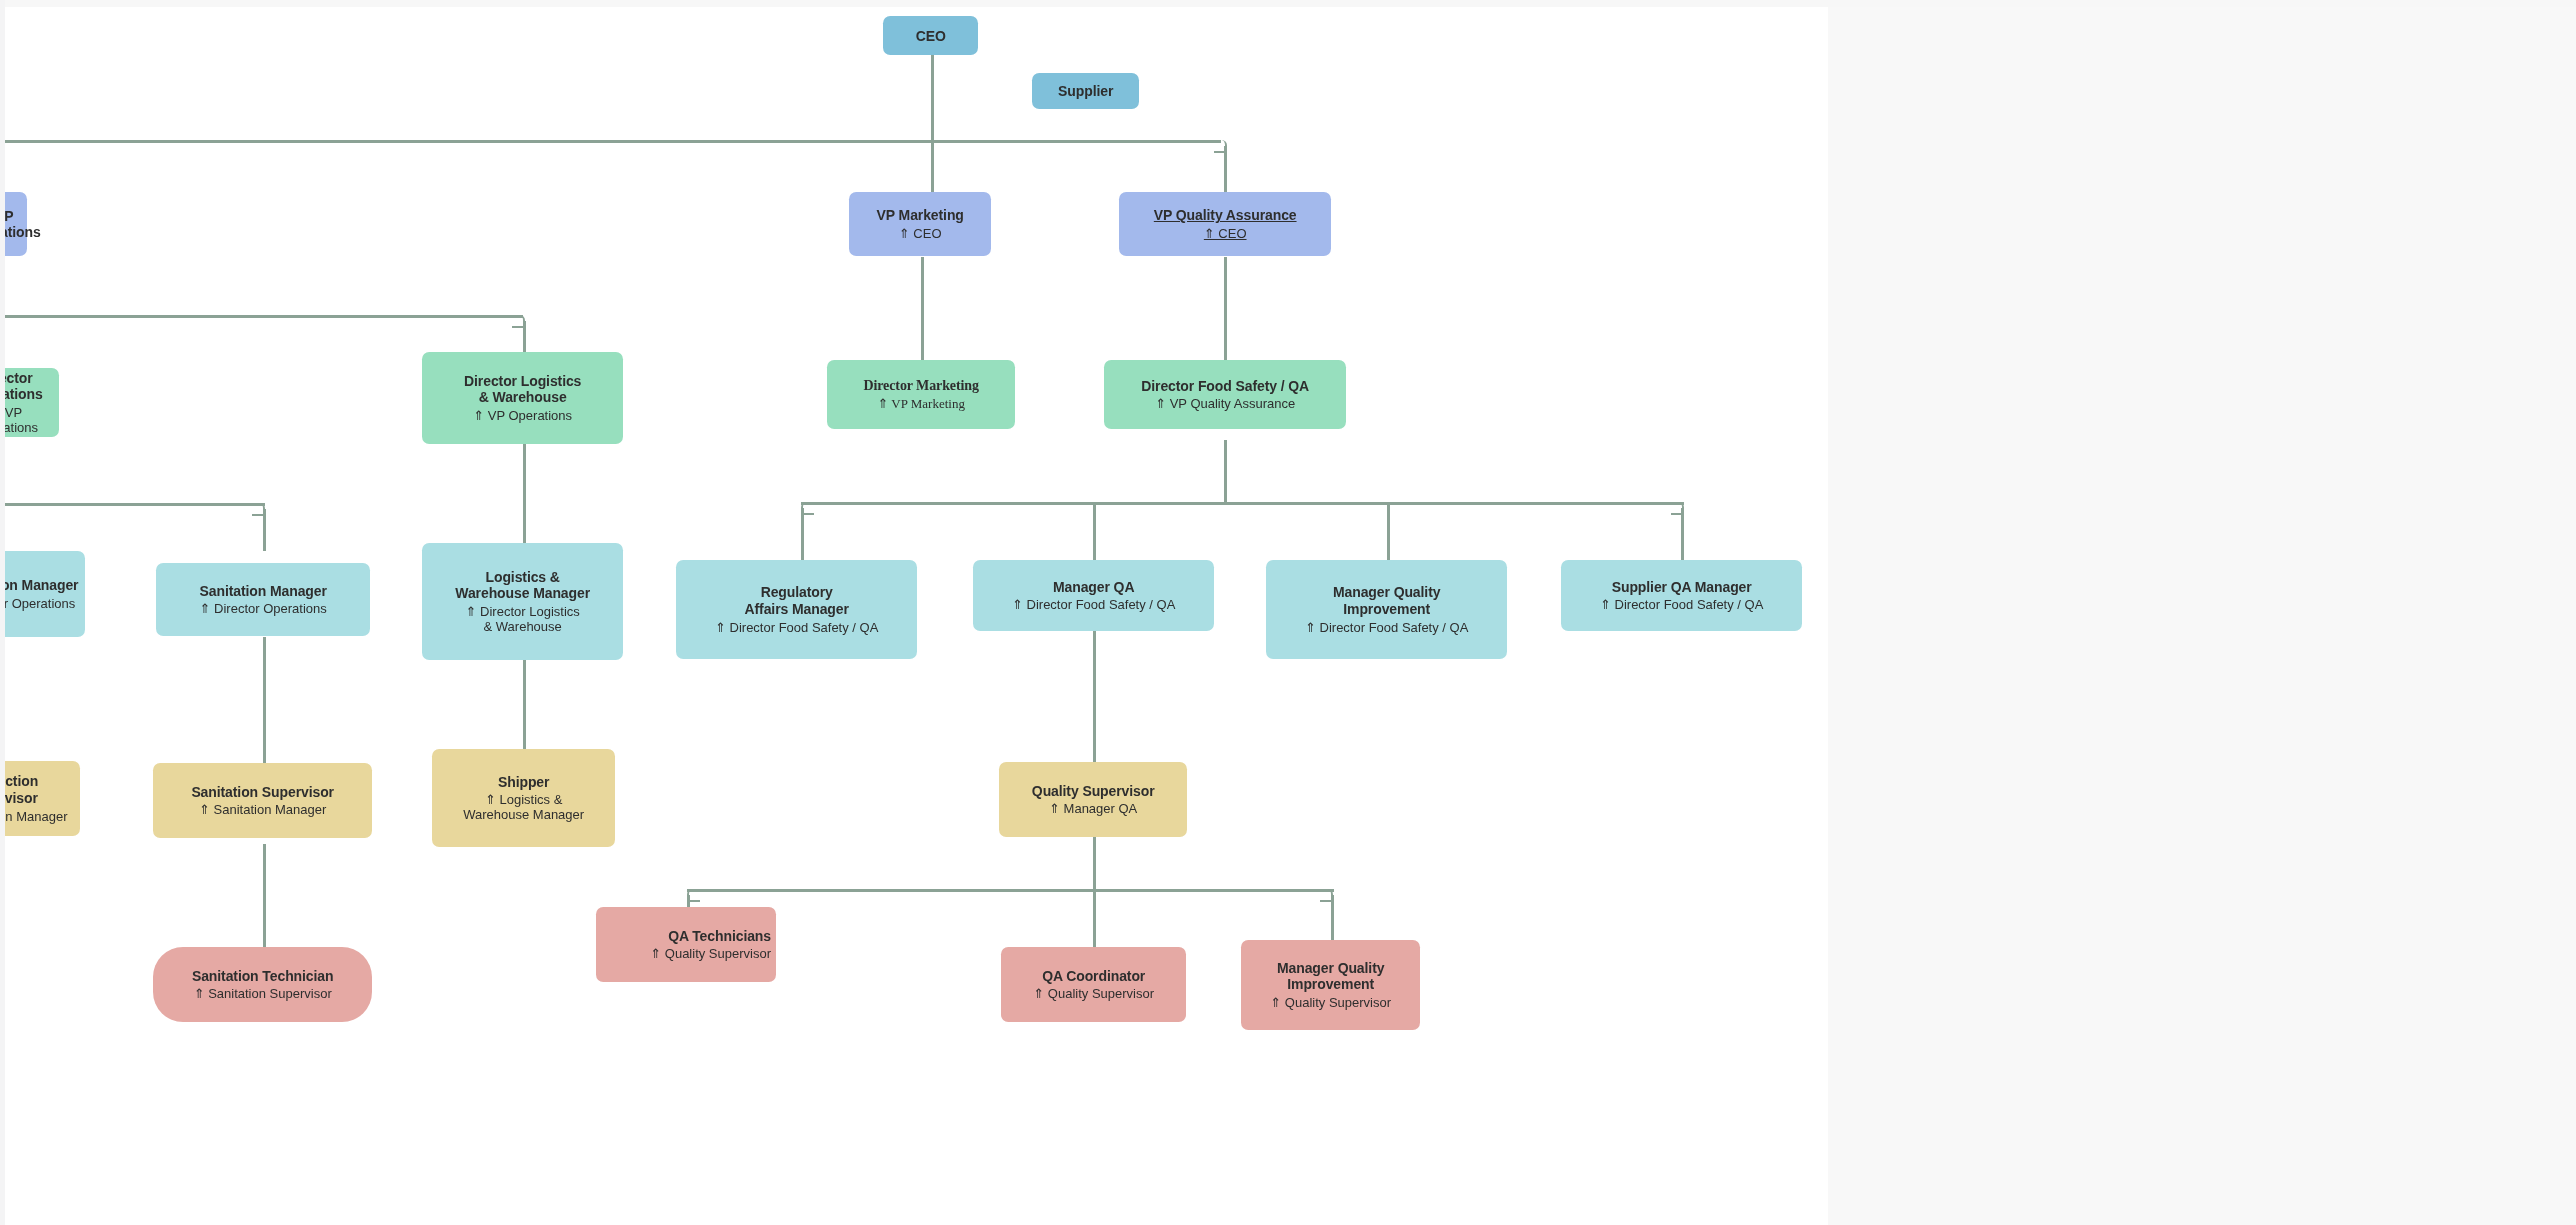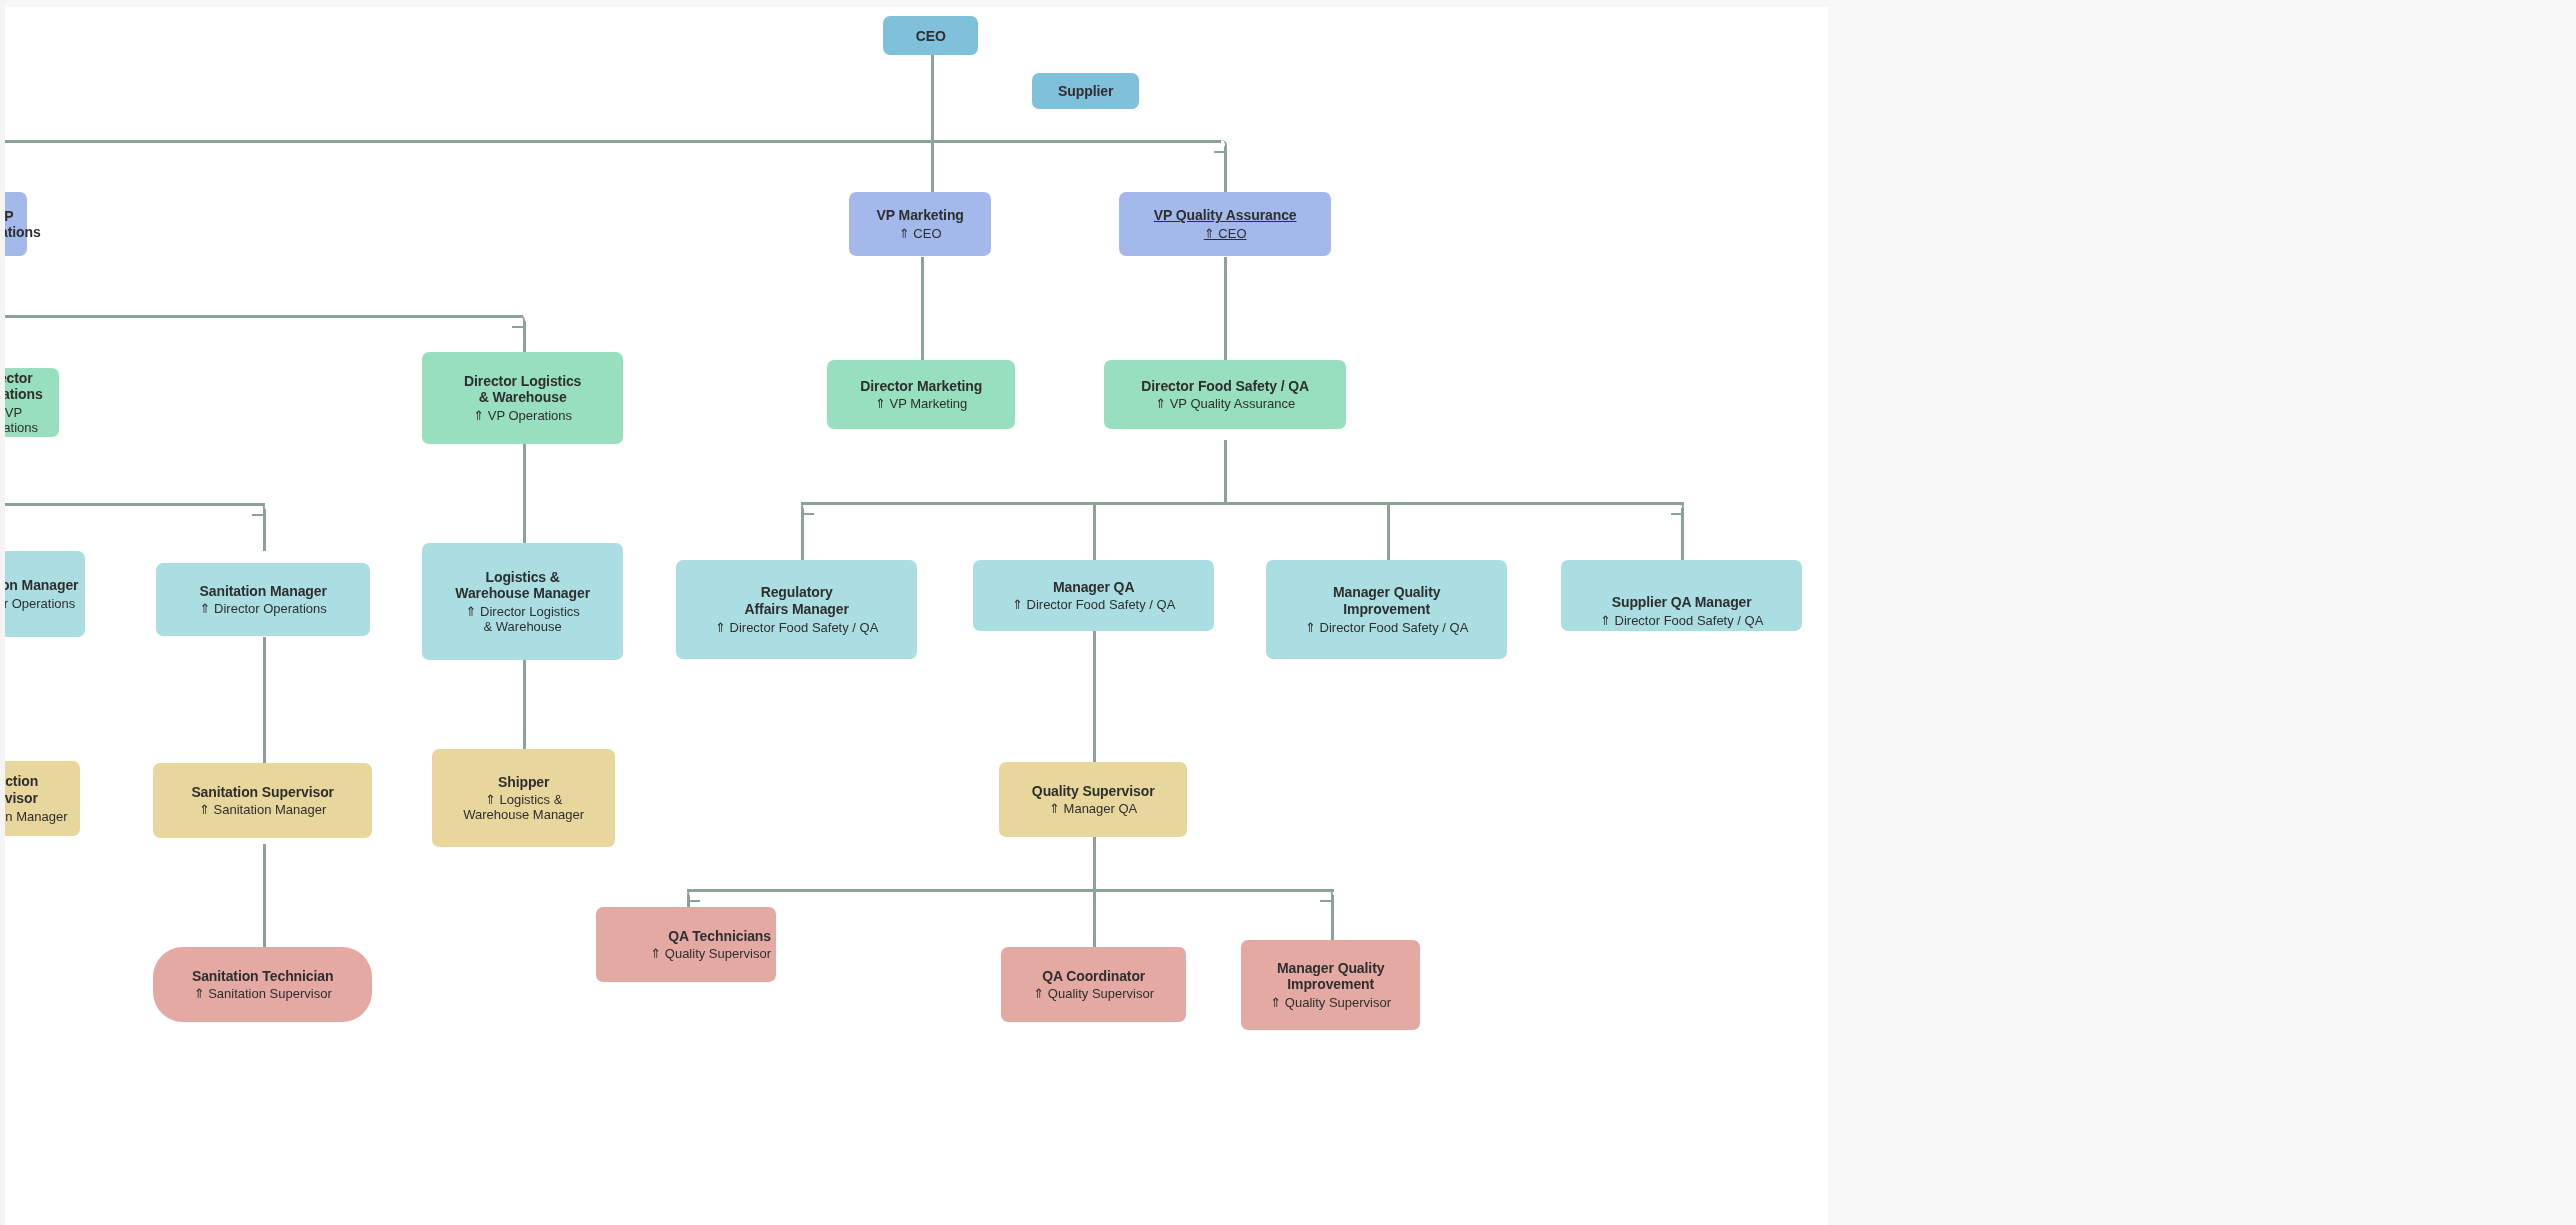--- a/index.html
+++ b/index.html
@@ -176,21 +176,21 @@
       <div class="title">Director Operations</div>
       <div class="parent">⇑ VP Operations</div>
     </div>
 
     <div class="node lvl-director" style="left:417px; top:345px; width:201px; height:92px;">
       <div class="title" style="white-space:pre-line;">Director Logistics
 &amp; Warehouse</div>
       <div class="parent">⇑ VP Operations</div>
     </div>
 
-    <div class="node lvl-director" style="left:822px; top:353px; width:188px; height:69px;">
+    <div class="node lvl-director" style="left:822px; top:353px; width:188px; height:69px;font-family:Liberation Serif, serif;">
       <div class="title">Director Marketing</div>
       <div class="parent">⇑ VP Marketing</div>
     </div>
 
     <div class="node lvl-director" style="left:1099px; top:353px; width:242px; height:69px;">
       <div class="title">Director Food Safety / QA</div>
       <div class="parent">⇑ VP Quality Assurance</div>
     </div>
 
     <div class="node lvl-manager" style="left:-67px; top:544px; width:147px; height:86px;">
@@ -220,21 +220,21 @@
       <div class="title">Manager QA</div>
       <div class="parent">⇑ Director Food Safety / QA</div>
     </div>
 
     <div class="node lvl-manager" style="left:1261px; top:553px; width:241px; height:99px;">
       <div class="title" style="white-space:pre-line;">Manager Quality
 Improvement</div>
       <div class="parent">⇑ Director Food Safety / QA</div>
     </div>
 
-    <div class="node lvl-manager" style="left:1556px; top:553px; width:241px; height:71px;justify-content:flex-end;">
+    <div class="node lvl-manager" style="left:1556px; top:553px; width:241px; height:71px;">
       <div class="title">Supplier QA Manager</div>
       <div class="parent">⇑ Director Food Safety / QA</div>
     </div>
 
     <div class="node lvl-supervisor" style="left:-82px; top:754px; width:157px; height:75px;">
       <div class="title">Production Supervisor</div>
       <div class="parent">⇑ Production Manager</div>
     </div>
 
     <div class="node lvl-supervisor" style="left:148px; top:756px; width:219px; height:75px;">

